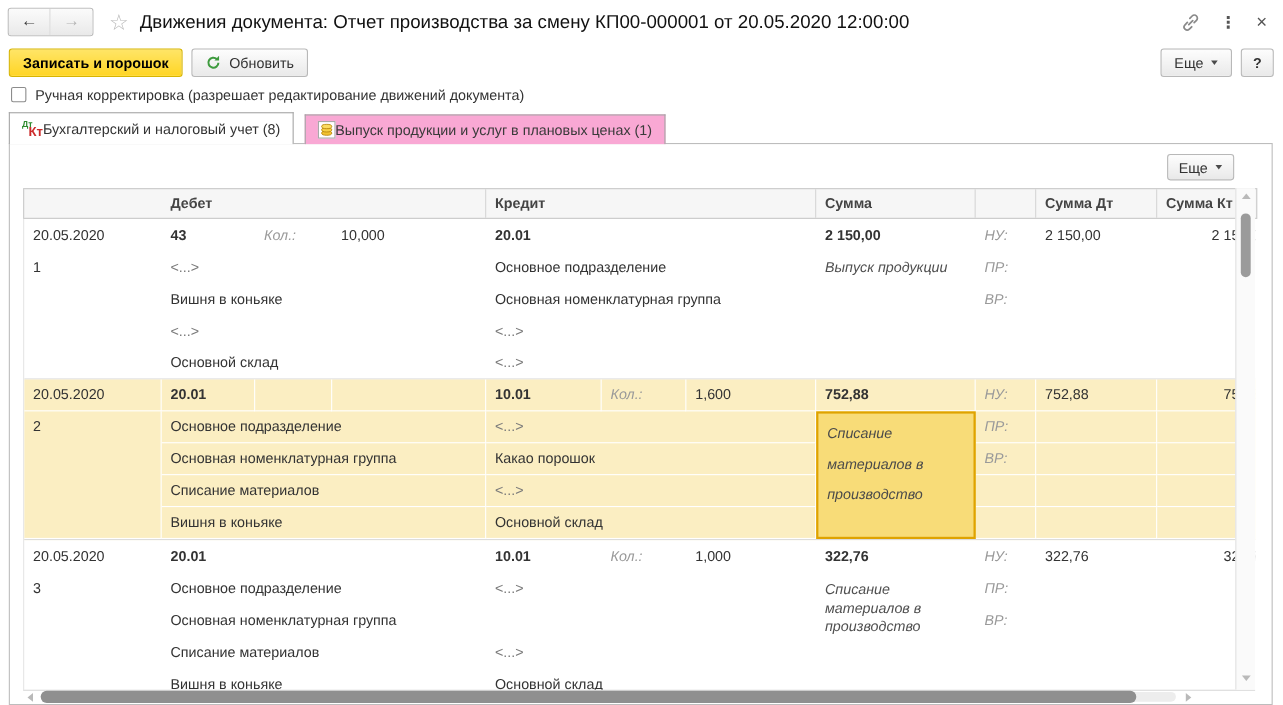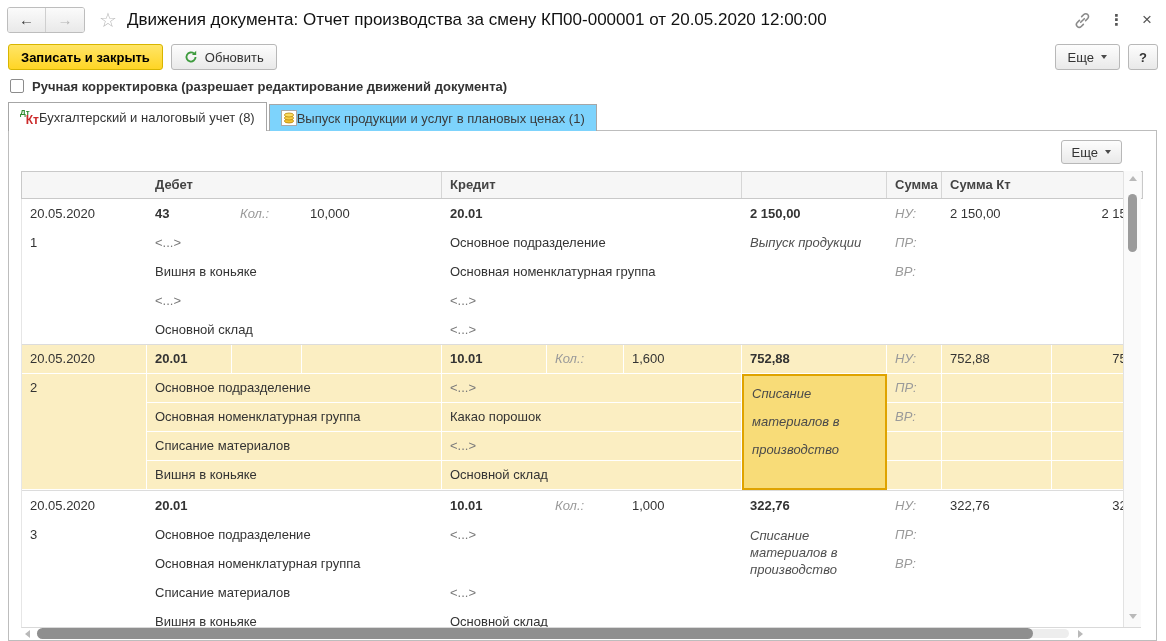--- a/index.html
+++ b/index.html
@@ -29,29 +29,29 @@
     font-size:13px; color:#333; cursor:pointer; }
   .btn-yellow { background:linear-gradient(#FFE567,#FFD525); border-color:#D8B500;
     font-weight:bold; color:#000; }
   .btn + .btn { margin-left:8px; }
   .tb-spacer { flex:1; }
   .tri { width:0; height:0; border-left:3.5px solid transparent; border-right:3.5px solid transparent;
     border-top:4px solid #4A4A4A; display:inline-block; }
   .btn-help { padding:0 10px; font-weight:bold; }
 
   
-  .chkrow { position:absolute; top:79px; left:10px; display:flex; gap:8px;font-weight:bold; }
+  .chkrow { position:absolute; top:79px; left:10px; display:flex; gap:8px; }
   .chkbox { width:14px; height:14px; border:1px solid #8C8C8C; border-radius:2px; background:#fff; }
 
   
   .tabs { position:absolute; top:102px; left:8px; display:flex; align-items:flex-end; z-index:3; }
   .tab { display:flex; align-items:center; height:28px; padding:0 11px;
     border:1px solid #A6A6A6; border-bottom:none; font-size:13px; cursor:pointer; white-space:nowrap; }
   .tab.active { background:#fff; height:29px; position:relative; z-index:4; }
-  .tab.inactive { background:#7dd3fc; margin-left:2px; height:27px; color:#3a3a3a; }
+  .tab.inactive { background:#f9a8d4; margin-left:10px; height:27px; color:#3a3a3a; }
   .dtkt { position:relative; width:19px; height:17px; flex:0 0 19px; }
   .dtkt .dt { position:absolute; top:-1px; left:0; font-size:8px; font-weight:bold; color:#2E8B2E; }
   .dtkt .kt { position:absolute; bottom:-1px; right:0; font-size:12px; font-weight:bold; color:#CC2B2B; }
   .coinbox { width:16px; height:16px; border:1px solid #A9A9A9; background:#fff;
     display:inline-flex; align-items:center; justify-content:center; flex:0 0 16px; }
 
   
   .panel { position:absolute; top:130px; left:8px; width:1149px; height:511px;
     border:1px solid #BDBDBD; background:#fff; }
   .panel-more { position:absolute; top:9px; right:34px; height:24px; padding:0 10px; }
@@ -127,21 +127,21 @@
         <path d="M7.2 4.4 9.2 2.4a2.6 2.6 0 0 1 3.7 3.7l-2 2"></path>
         <path d="M8.8 11.6 6.8 13.6a2.6 2.6 0 0 1-3.7-3.7l2-2"></path>
       </svg>
     </span>
     <span class="dots">⋮</span>
     <span class="closex">×</span>
   </span>
 </div>
 
 <div class="toolbar">
-  <button class="btn btn-yellow">Записать и закрыть</button>
+  <button class="btn btn-yellow">Записать и порошок</button>
   <button class="btn">
     <span style="display:inline-flex;">
       <svg width="14" height="14" viewBox="0 0 16 16">
         <path d="M13.2 8a5.2 5.2 0 1 1-1.7-3.85" fill="none" stroke="#3E9B3E" stroke-width="2.1"></path>
         <path d="M13.9 0.8 13.9 5.6 9.1 5.6 Z" fill="#3E9B3E"></path>
       </svg>
     </span>
     <span>Обновить</span>
   </button>
   <span class="tb-spacer"></span>
@@ -180,20 +180,21 @@
 <div class="panel">
 
   <button class="btn panel-more abs">
     <span>Еще</span>
     <span class="tri"></span>
   </button>
 
   <div class="thead gridcols">
     <div class="th" style="grid-column:2/span 3">Дебет</div>
     <div class="th" style="grid-column:5/span 3">Кредит</div>
+    <div class="th">Сумма</div>
     <div class="th"></div>
     <div class="th">Сумма Дт</div>
     <div class="th">Сумма Кт</div>
   </div>
 
   <div class="tbody">
 
     <div class="block gridcols">
       <div class="c" style="grid-area:1/1">20.05.2020</div>
       <div class="c r num" style="grid-area:2/1/6/2">1</div>

